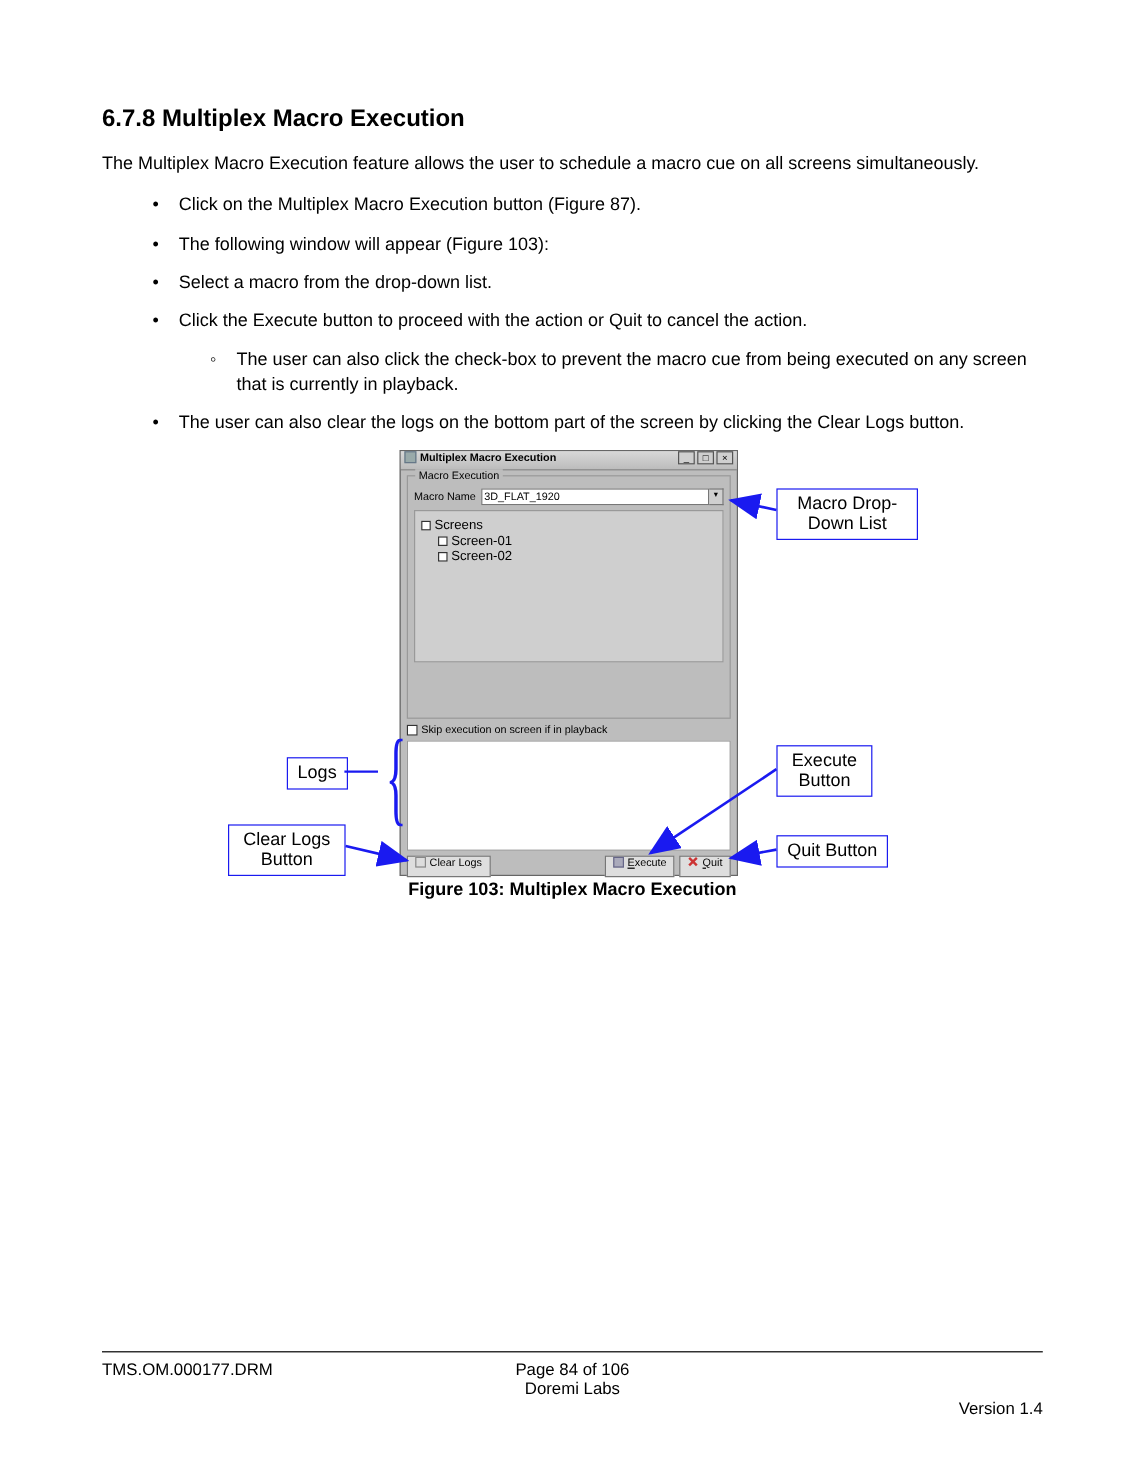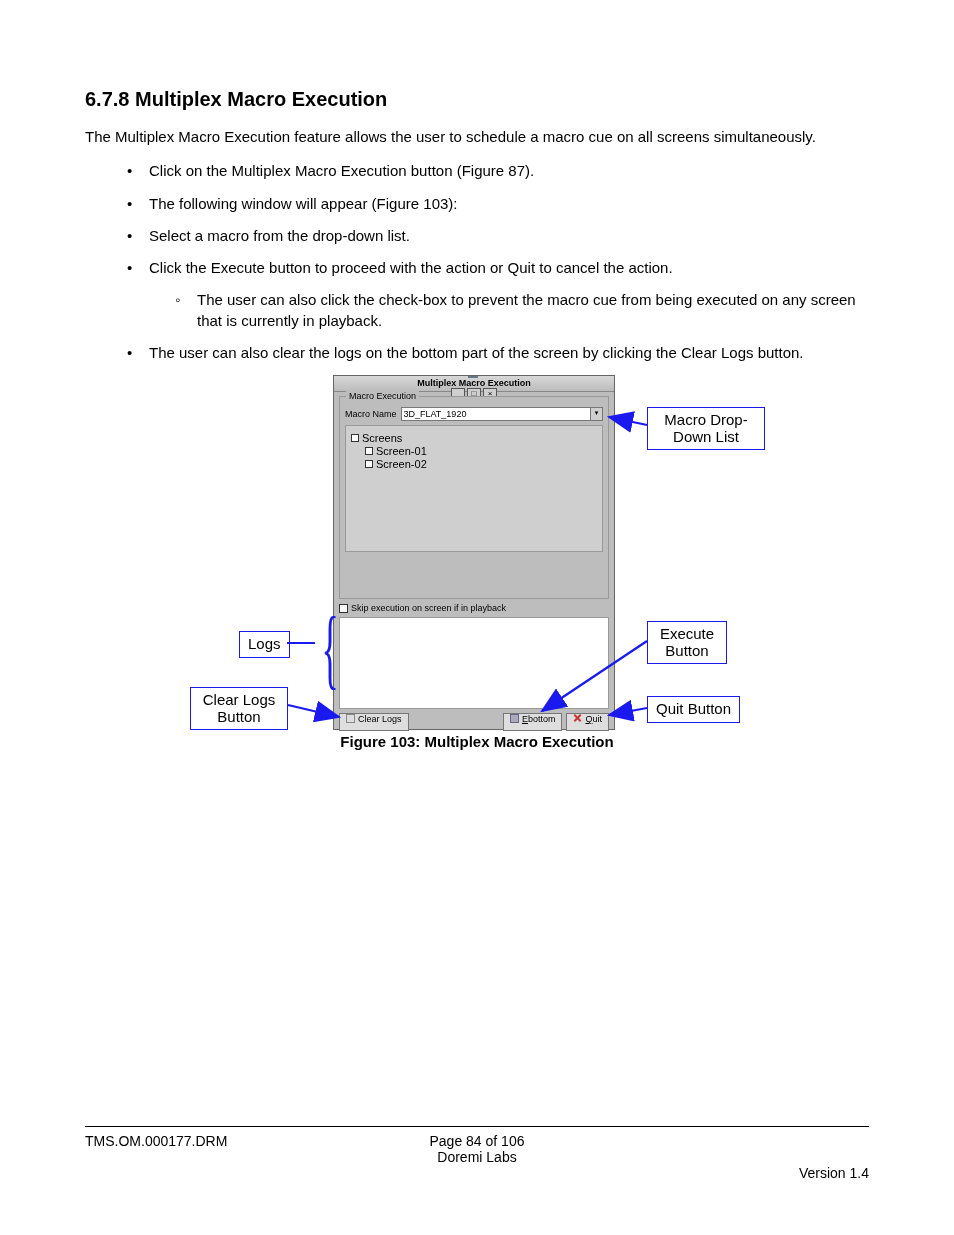--- a/index.html
+++ b/index.html
@@ -72,24 +72,22 @@
     height: 355px;
     background: #bdbdbd;
     border: 1px solid #666;
     font-family: "Segoe UI", Tahoma, sans-serif;
     font-size: 9px;
   }
   .titlebar {
     height: 16px;
     background: linear-gradient(#d8d8d8,#bcbcbc);
     display: flex;
-    align-items: center;
-    padding: 0 17px;
+    padding: 0 3px;
     border-bottom: 1px solid #888;
-    flex-direction: column;
   }
   .titlebar .title-icon {
     width: 10px; height: 10px;
     background: #9aa; border:1px solid #678;
     margin-right: 3px;
   }
   .titlebar .title-text { flex: 1; font-weight: bold; font-size: 9px; }
   .titlebar .winbtns { display: flex; gap: 2px; }
   .titlebar .winbtn {
     width: 14px; height: 11px;
@@ -291,21 +289,21 @@
       <div class="logs-box"></div>
 
       <div class="btn-row">
         <div class="app-btn">
           <span class="ico ico-clear"></span>
           <span>Clear Logs</span>
         </div>
         <div class="spacer"></div>
         <div class="app-btn">
           <span class="ico ico-exec"></span>
-          <span><u>E</u><span>bottom</span></span>
+          <span><u>E</u><span>xecute</span></span>
         </div>
         <div class="app-btn">
           <span class="ico ico-quit"></span>
           <span><u>Q</u><span>uit</span></span>
         </div>
       </div>
     </div>
 
     <div class="callout" style="left:560px; top:32px; width:118px;">Macro Drop-Down List</div>
     <div class="callout" style="left:152px; top:256px;">Logs</div>

